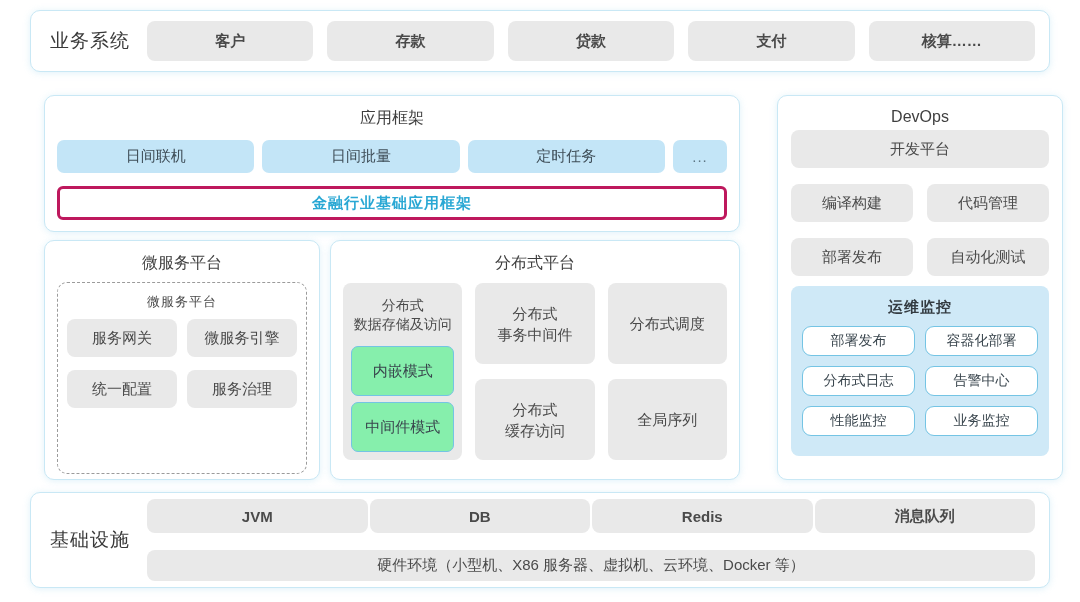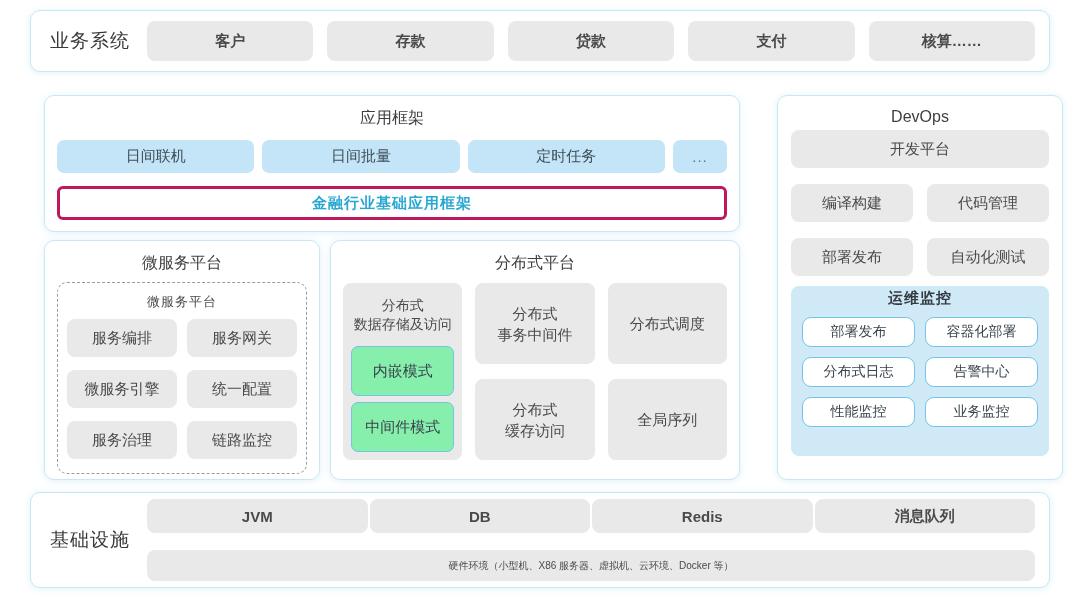--- a/index.html
+++ b/index.html
@@ -53,21 +53,21 @@
   .devops-body { padding:0 13px; }
   .devops-body .wide { height:38px; margin-top:2px; }
   .two-col { display:grid; grid-template-columns:1fr 1fr; gap:14px; margin-top:16px; }
   .two-col .gray-btn { height:38px; }
   .monitor {
     margin-top:10px; height:170px; background:#cfe9f7; border-radius:8px;
     padding:0 11px;
   }
   .monitor-title {
     text-align:center; font-size:15px; font-weight:600; color:#343c42;
-    padding-top:2px; line-height:20px; letter-spacing:1px;
+    padding-top:11px; line-height:20px; letter-spacing:1px;
   }
   .monitor-grid {
     display:grid; grid-template-columns:1fr 1fr; gap:10px; margin-top:9px;
   }
   .monitor-btn {
     height:30px; background:#fff; border:1px solid #74c4e4; border-radius:9px;
     display:flex; align-items:center; justify-content:center;
     font-size:14px; color:#39454d;
   }
   
@@ -101,21 +101,21 @@
     display:flex; align-items:center; justify-content:center;
     font-size:15px; color:#39454d;
   }
   
   .infra-right { flex:1; display:flex; flex-direction:column; gap:8px; }
   .infra-row { display:flex; }
   .infra-row .gray-btn { flex:1; height:34px; }
   .hardware-bar {
     height:31px; background:#e9e9e9; border-radius:8px;
     display:flex; align-items:center; justify-content:center;
-    font-size:10px; color:#4a4a4a;margin-top:9px;
+    font-size:15px; color:#4a4a4a;margin-top:9px;
   }
 </style>
 </head>
 <body>
 
 <div class="panel band" style="left:30px; top:10px; width:1020px; height:62px;">
   <div class="band-label">业务系统</div>
   <div class="gray-btn">客户</div>
   <div class="gray-btn">存款</div>
   <div class="gray-btn">贷款</div>
@@ -156,26 +156,24 @@
       <div class="monitor-btn">业务监控</div>
     </div>
   </div>
 </div>
 
 <div class="panel" style="left:44px; top:240px; width:276px; height:240px;">
   <div class="panel-title">微服务平台</div>
   <div class="dashed-box">
     <div class="dashed-title">微服务平台</div>
     <div class="ms-grid">
-      <div class="gray-btn">服务编排</div>
       <div class="gray-btn">服务网关</div>
       <div class="gray-btn">微服务引擎</div>
       <div class="gray-btn">统一配置</div>
       <div class="gray-btn">服务治理</div>
-      <div class="gray-btn">链路监控</div>
     </div>
   </div>
 </div>
 
 <div class="panel" style="left:330px; top:240px; width:410px; height:240px;">
   <div class="panel-title">分布式平台</div>
   <div class="dist-body">
     <div class="dist-col">
       <div class="storage-box">
         <div class="storage-title">分布式

